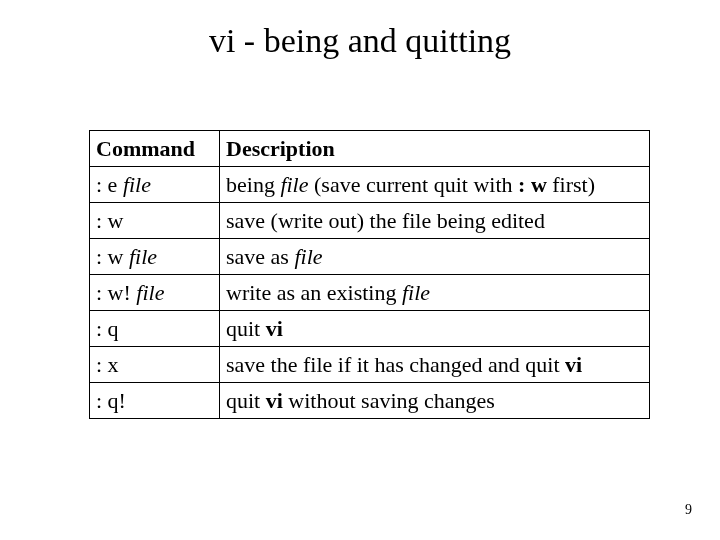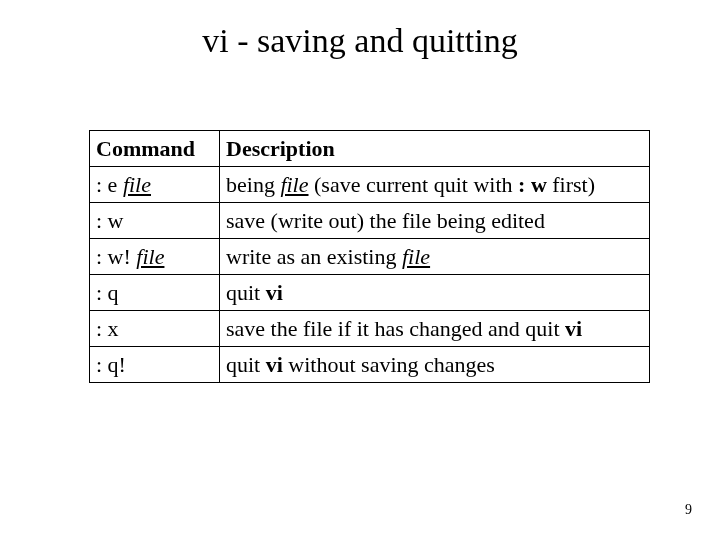--- a/index.html
+++ b/index.html
@@ -47,34 +47,34 @@
     font-weight: normal;
     text-align: left;
     vertical-align: middle;
     box-sizing: border-box;
     height: 36px;
   }
   th {
     font-weight: bold;
   }
   .b { font-weight: bold; }
-  .iu { font-style: italic; text-decoration: underline; }
+  .iu { font-style: italic; }
   .page {
     position: absolute;
     right: 28px;
     bottom: 22px;
     font-size: 14px;
   }
 </style>
 </head>
 <body>
 
 <div class="slide">
 
-  <div class="title">vi - saving and quitting</div>
+  <div class="title">vi - being and quitting</div>
 
   <div class="table-wrap">
     <table>
       <colgroup>
         <col class="cmd">
           <col class="desc">
       </colgroup>
       <thead>
         <tr>
           <th>Command</th>
@@ -82,20 +82,24 @@
         </tr>
       </thead>
       <tbody id="tbody">
           <tr>
             <td><span>: e </span><span class="iu">file</span><span></span></td>
             <td><span>being </span><span class="iu">file</span><span> (save current quit with </span><span class="b">: w</span><span> first)</span></td>
           </tr>
           <tr>
             <td><span>: w</span><span class="iu"></span><span></span></td>
             <td><span>save (write out) the file being edited</span><span class="iu"></span><span></span><span class="b"></span><span></span></td>
+          </tr>
+          <tr>
+            <td><span>: w </span><span class="iu">file</span><span></span></td>
+            <td><span>save as </span><span class="iu">file</span><span></span><span class="b"></span><span></span></td>
           </tr>
           <tr>
             <td><span>: w! </span><span class="iu">file</span><span></span></td>
             <td><span>write as an existing </span><span class="iu">file</span><span></span><span class="b"></span><span></span></td>
           </tr>
           <tr>
             <td><span>: q</span><span class="iu"></span><span></span></td>
             <td><span>quit </span><span class="iu"></span><span></span><span class="b">vi</span><span></span></td>
           </tr>
           <tr>

